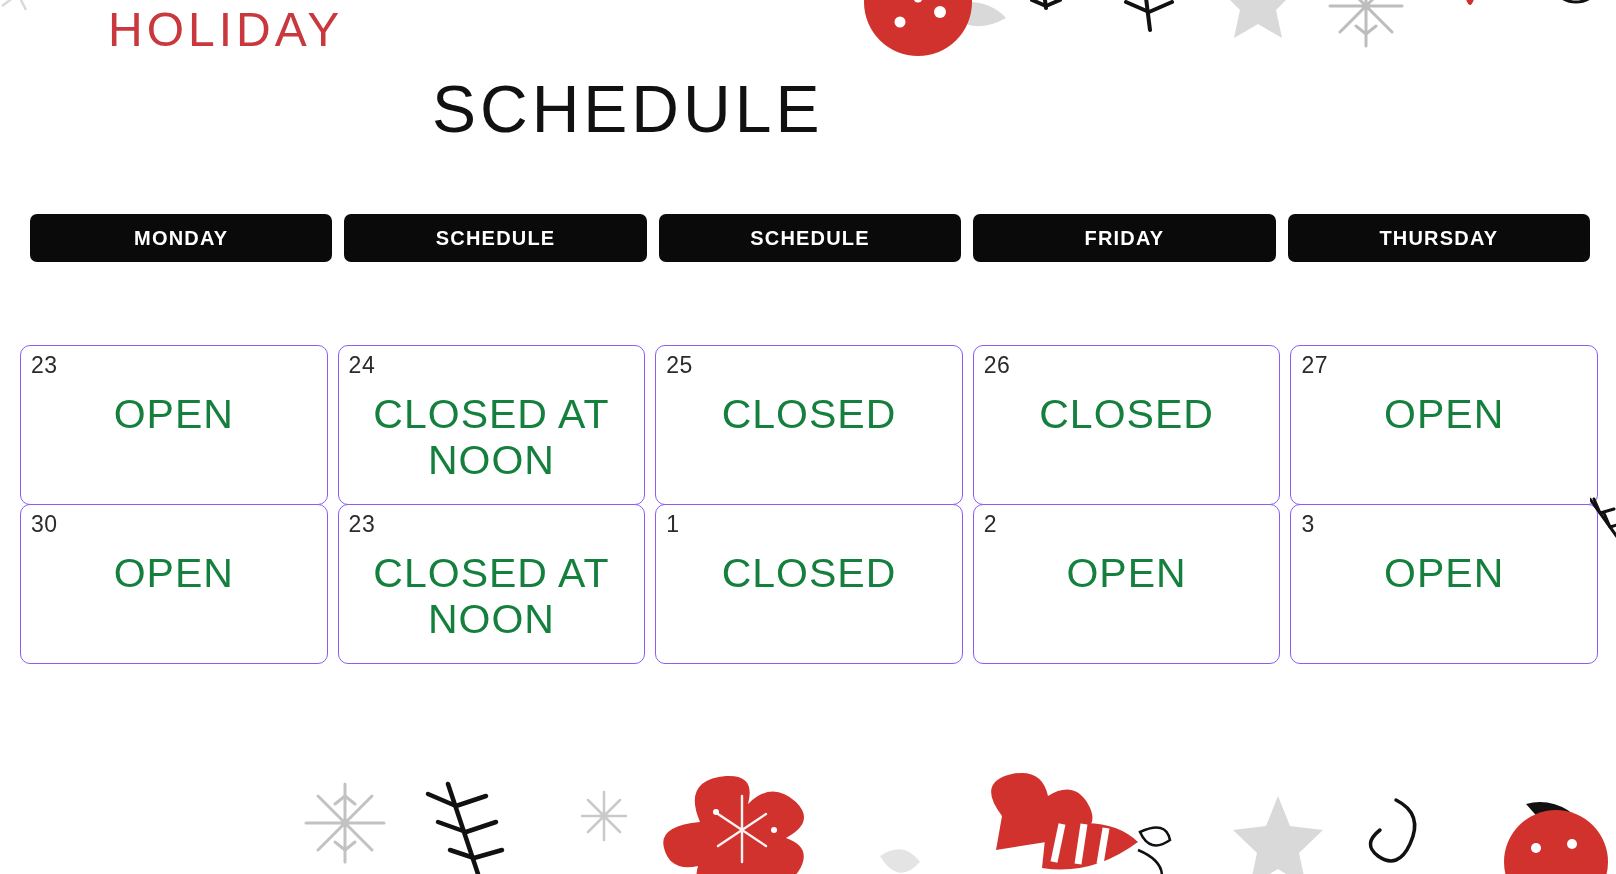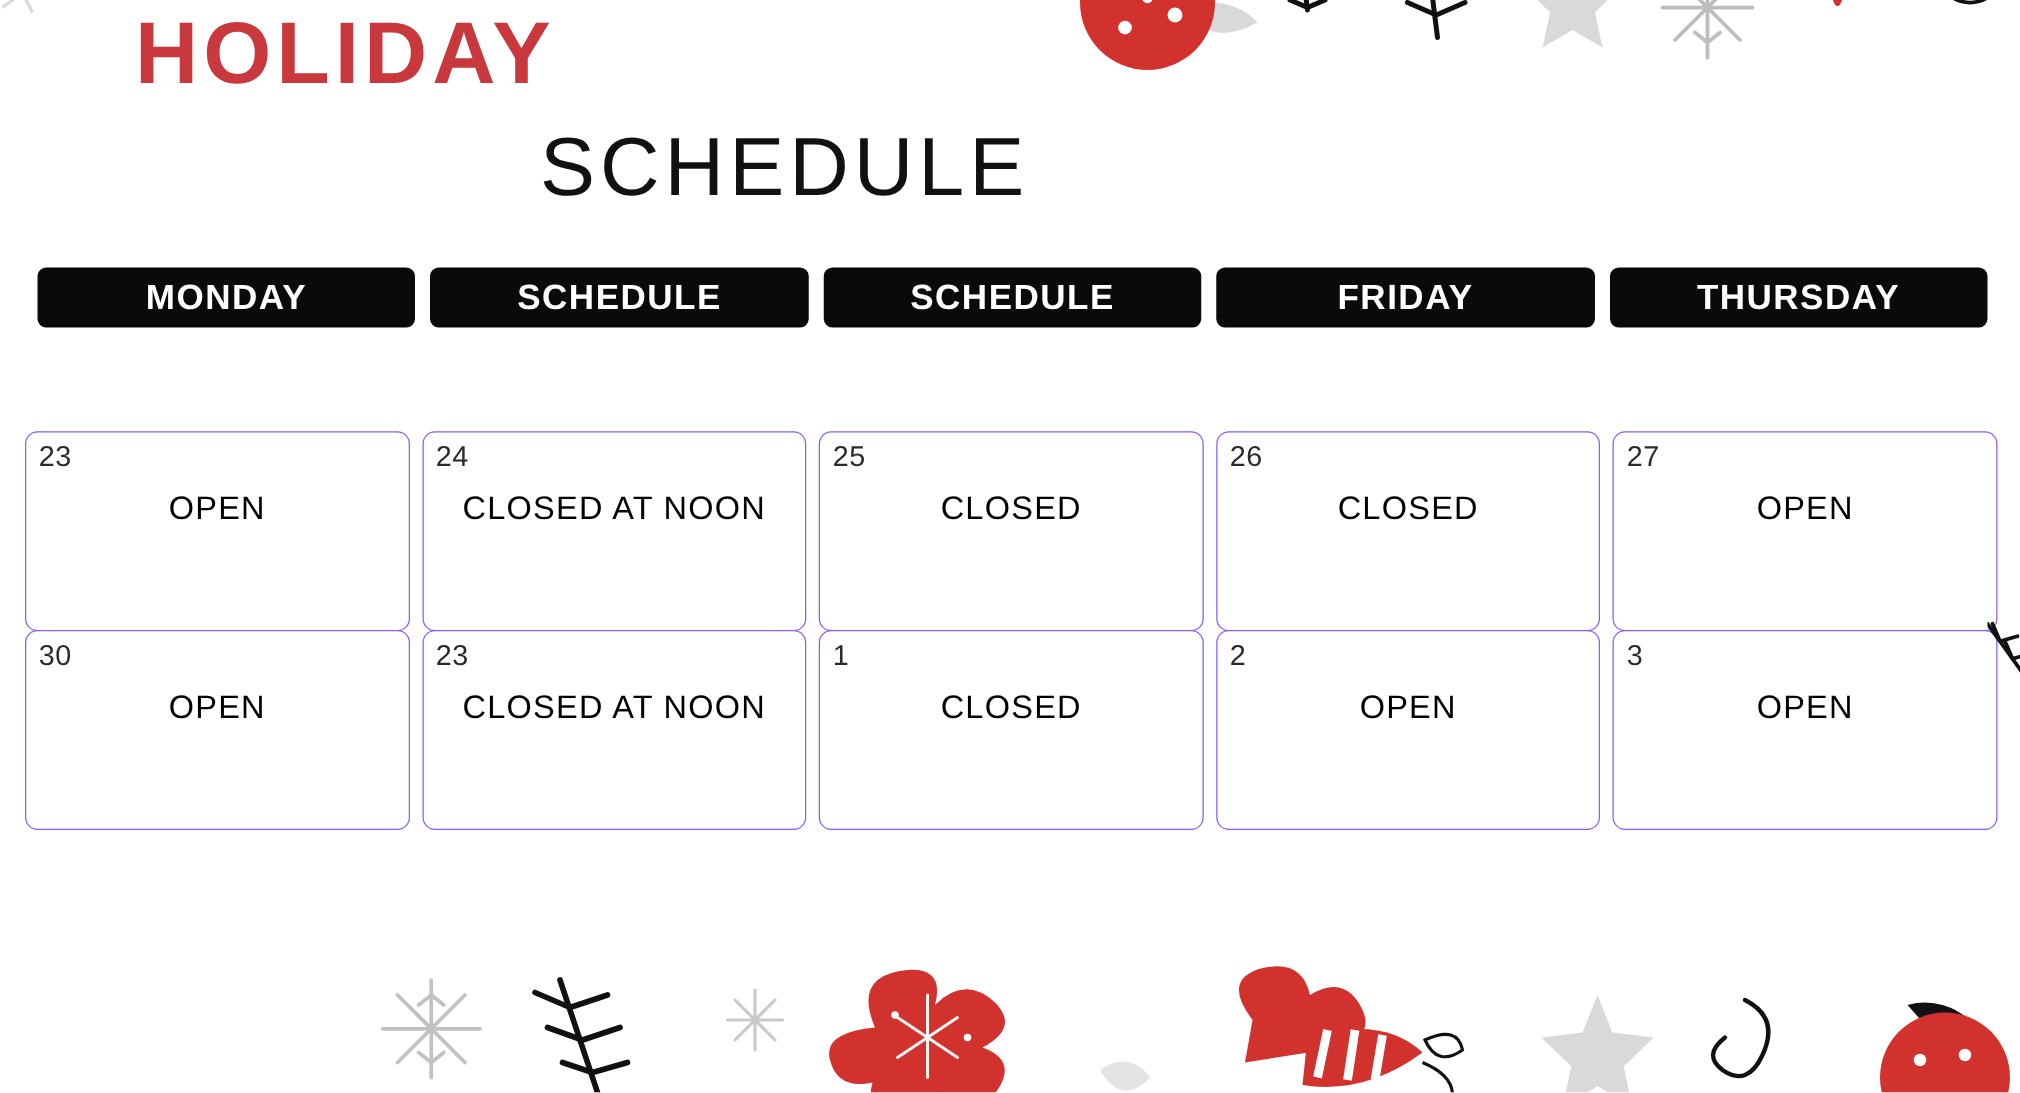--- a/index.html
+++ b/index.html
@@ -26,24 +26,24 @@
   
   .title-block {
     position: absolute;
     left: 0;
     top: 0;
     width: 960px;
     padding-top: 4px;
   }
   .title-line1 {
     font-family: "Liberation Sans", sans-serif;
-    font-size: 70px;
+    font-size: 48px;
     letter-spacing: 4px;
     color: #c8383c;
-    font-weight: 700;
+    font-weight: 400;
     line-height: 1.1;
     padding-left: 108px;
   }
   .title-line2 {
     font-family: "Liberation Sans", sans-serif;
     font-size: 66px;
     letter-spacing: 4px;
     color: #111111;
     font-weight: 400;
     line-height: 1.1;
@@ -60,21 +60,21 @@
     width: 1560px;
     display: flex;
     gap: 12px;
   }
   .day-chip {
     flex: 1 1 0;
     height: 48px;
     background: #0a0a0a;
     border-radius: 7px;
     color: #ffffff;
-    font-size: 28px;
+    font-size: 20px;
     font-weight: bold;
     letter-spacing: 1.2px;
     display: flex;
     align-items: center;
     justify-content: center;
   }
 
   
   .grid {
     position: absolute;
@@ -101,22 +101,22 @@
     color: #2b2b2b;
     letter-spacing: 0.5px;
     line-height: 1;
   }
   .cell-status {
     position: absolute;
     left: 0;
     right: 0;
     top: 46px;
     text-align: center;
-    color: #000000;
-    font-size: 26px;
+    color: #15803d;
+    font-size: 41px;
     letter-spacing: 1px;
     line-height: 1.12;
     padding: 0 6px;
   }
 </style>
 </head>
 <body>
 
 <div class="page">
 

